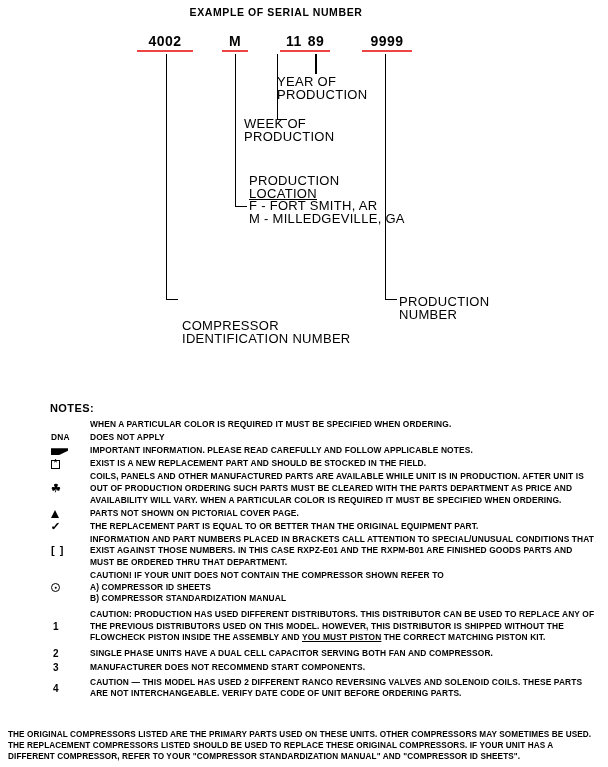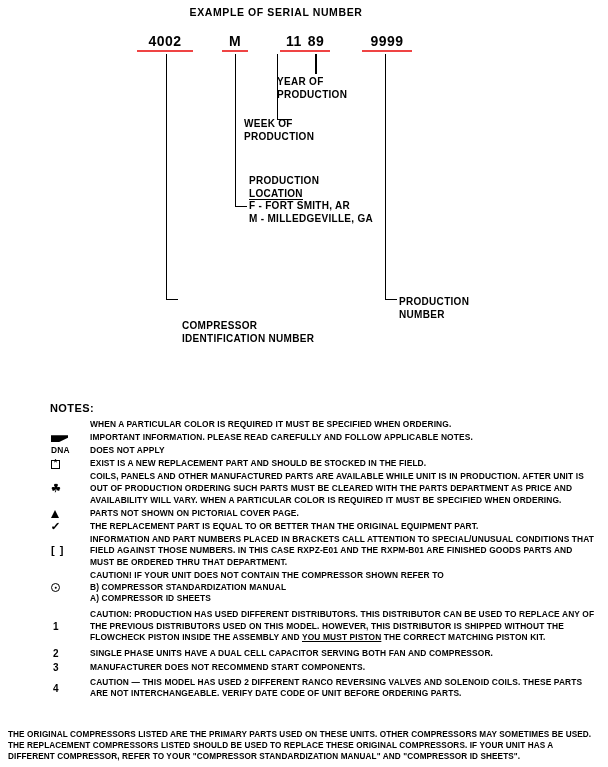--- a/index.html
+++ b/index.html
@@ -51,25 +51,24 @@
     width: 1px;
     background: #000;
   }
   .hline {
     position: absolute;
     height: 1px;
     background: #000;
   }
   .callout {
     position: absolute;
-    font-size: 10px;
+    font-size: 13px;
     line-height: 12.5px;
     letter-spacing: 0.3px;
     white-space: nowrap;
-    font-weight: bold;
   }
   .callout .u {
     border-bottom: 1px solid #000;
     display: inline-block;
     line-height: 11px;
   }
 
   
   #notes-section {
     position: absolute;
@@ -282,29 +281,29 @@
 
 <div id="notes-section">
   <div id="notes-heading">NOTES:</div>
 
   <div class="note-row">
     <div class="note-sym"></div>
     <div class="note-text">WHEN A PARTICULAR COLOR IS REQUIRED IT MUST BE SPECIFIED WHEN ORDERING.</div>
   </div>
 
   <div class="note-row">
+    <div class="note-sym sym-dna">DNA</div>
+    <div class="note-text">DOES NOT APPLY</div>
+  </div>
+
+  <div class="note-row">
     <div class="note-sym"><span class="sym-flag"></span></div>
     <div class="note-text">IMPORTANT INFORMATION. PLEASE READ CAREFULLY AND FOLLOW APPLICABLE NOTES.</div>
   </div>
 
-  <div class="note-row">
-    <div class="note-sym sym-dna">DNA</div>
-    <div class="note-text">DOES NOT APPLY</div>
-  </div>
-
 
   <div class="note-row">
     <div class="note-sym"><span class="sym-square-star"></span></div>
     <div class="note-text">EXIST IS A NEW REPLACEMENT PART AND SHOULD BE STOCKED IN THE FIELD.</div>
   </div>
 
   <div class="note-row">
     <div class="note-sym"><span class="sym-club">☘</span></div>
     <div class="note-text">COILS, PANELS AND OTHER MANUFACTURED PARTS ARE AVAILABLE WHILE UNIT IS IN PRODUCTION. AFTER UNIT IS OUT OF PRODUCTION ORDERING SUCH PARTS MUST BE CLEARED WITH THE PARTS DEPARTMENT AS PRICE AND AVAILABILITY WILL VARY. WHEN A PARTICULAR COLOR IS REQUIRED IT MUST BE SPECIFIED WHEN ORDERING.</div>
   </div>
@@ -314,29 +313,29 @@
     <div class="note-text">PARTS NOT SHOWN ON PICTORIAL COVER PAGE.</div>
   </div>
 
   <div class="note-row">
     <div class="note-sym"><span class="sym-check">✓</span></div>
     <div class="note-text">THE REPLACEMENT PART IS EQUAL TO OR BETTER THAN THE ORIGINAL EQUIPMENT PART.</div>
   </div>
 
   <div class="note-row">
     <div class="note-sym"><span class="sym-brackets">[ ]</span></div>
-    <div class="note-text">INFORMATION AND PART NUMBERS PLACED IN BRACKETS CALL ATTENTION TO SPECIAL/UNUSUAL CONDITIONS THAT FIELD AGAINST THOSE NUMBERS. IN THIS CASE RXPZ-E01 AND THE RXPM-B01 ARE FINISHED GOODS PARTS AND MUST BE ORDERED THRU THAT DEPARTMENT.</div>
+    <div class="note-text">INFORMATION AND PART NUMBERS PLACED IN BRACKETS CALL ATTENTION TO SPECIAL/UNUSUAL CONDITIONS THAT EXIST AGAINST THOSE NUMBERS. IN THIS CASE RXPZ-E01 AND THE RXPM-B01 ARE FINISHED GOODS PARTS AND MUST BE ORDERED THRU THAT DEPARTMENT.</div>
   </div>
 
   <div class="note-row">
     <div class="note-sym"><span class="sym-circledot"></span></div>
     <div class="note-text">
       <span>CAUTION! IF YOUR UNIT DOES NOT CONTAIN THE COMPRESSOR SHOWN REFER TO</span>
+      <span class="sub">A) COMPRESSOR ID SHEETS</span>
       <span class="sub">B) COMPRESSOR STANDARDIZATION MANUAL</span>
-      <span class="sub">A) COMPRESSOR ID SHEETS</span>
     </div>
   </div>
 
   <div class="note-row" style="margin-top:4px;">
     <div class="note-sym num">1</div>
     <div class="note-text"><span>CAUTION: PRODUCTION HAS USED DIFFERENT DISTRIBUTORS. THIS DISTRIBUTOR CAN BE USED TO REPLACE ANY OF THE PREVIOUS DISTRIBUTORS USED ON THIS MODEL. HOWEVER, THIS DISTRIBUTOR IS SHIPPED WITHOUT THE FLOWCHECK PISTON INSIDE THE ASSEMBLY AND </span><span class="u">YOU MUST PISTON</span><span> THE CORRECT MATCHING PISTON KIT.</span></div>
   </div>
 
   <div class="note-row" style="margin-top:4px;">
     <div class="note-sym num">2</div>

